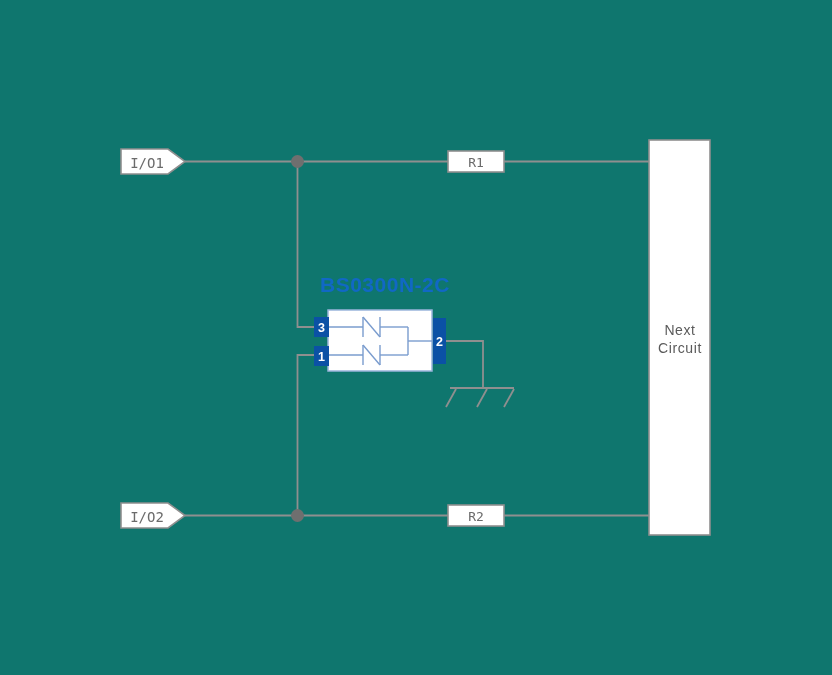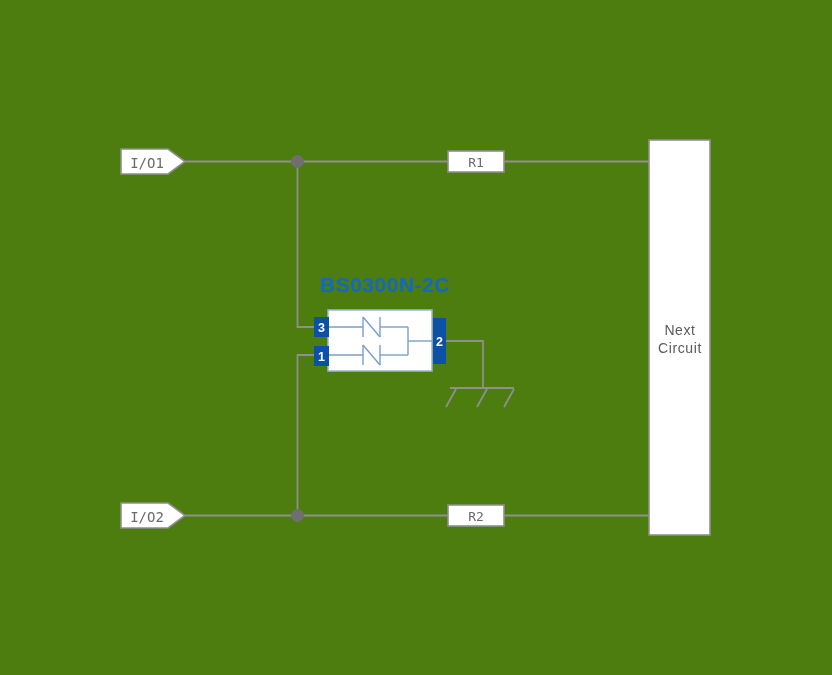--- a/index.html
+++ b/index.html
@@ -7,21 +7,21 @@
     padding: 0;
     width: 832px;
     height: 675px;
     background: #ffffff;
     font-family: "Liberation Sans", sans-serif;
   }
   .canvas {
     position: relative;
     width: 832px;
     height: 675px;
-    background: #4d7c0f;
+    background: #0f766e;
     overflow: hidden;
   }
   svg { display: block; }
 
   
   .wire {
     stroke: #8f8f8f;
     stroke-width: 1.8;
     fill: none;
   }

